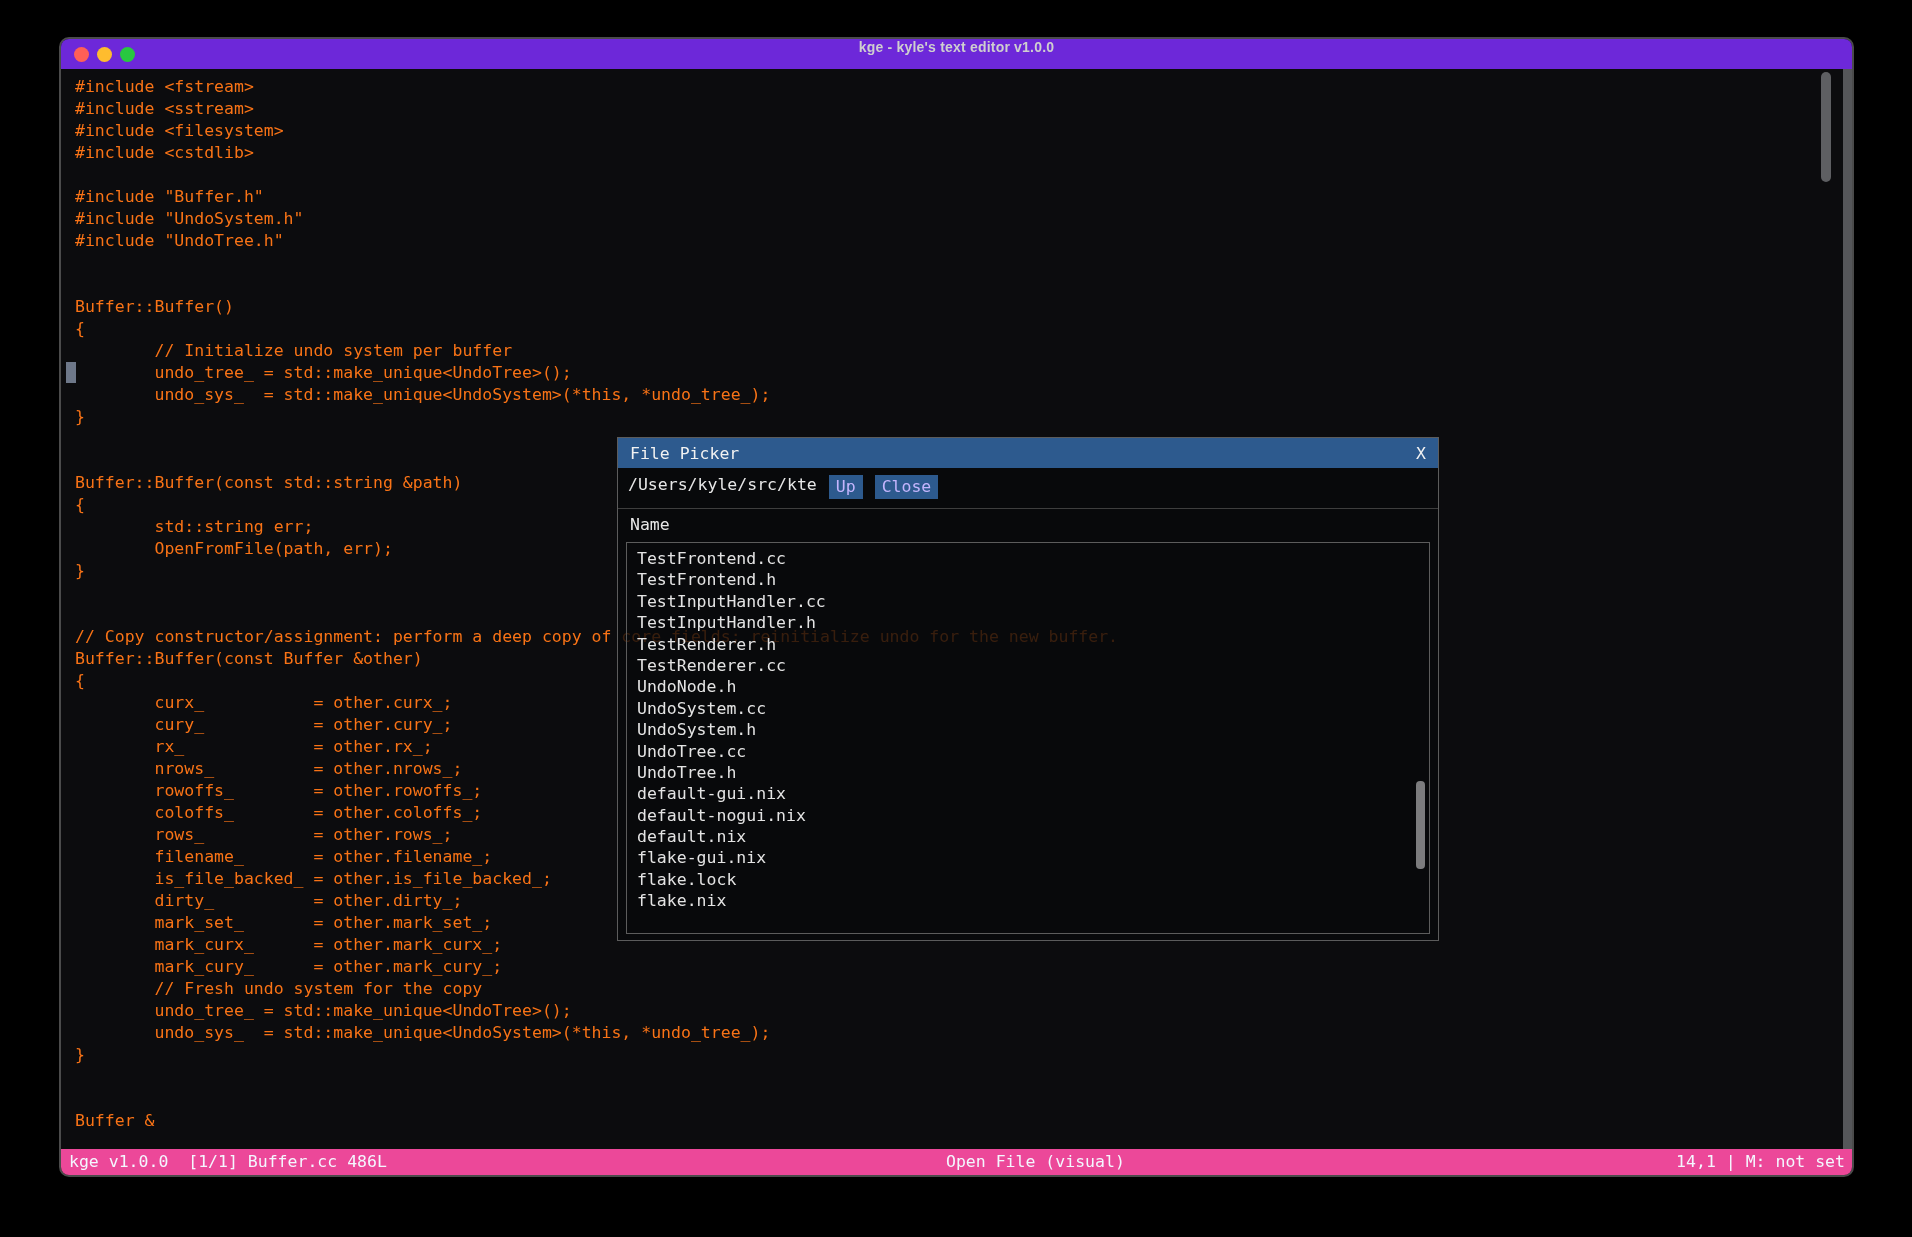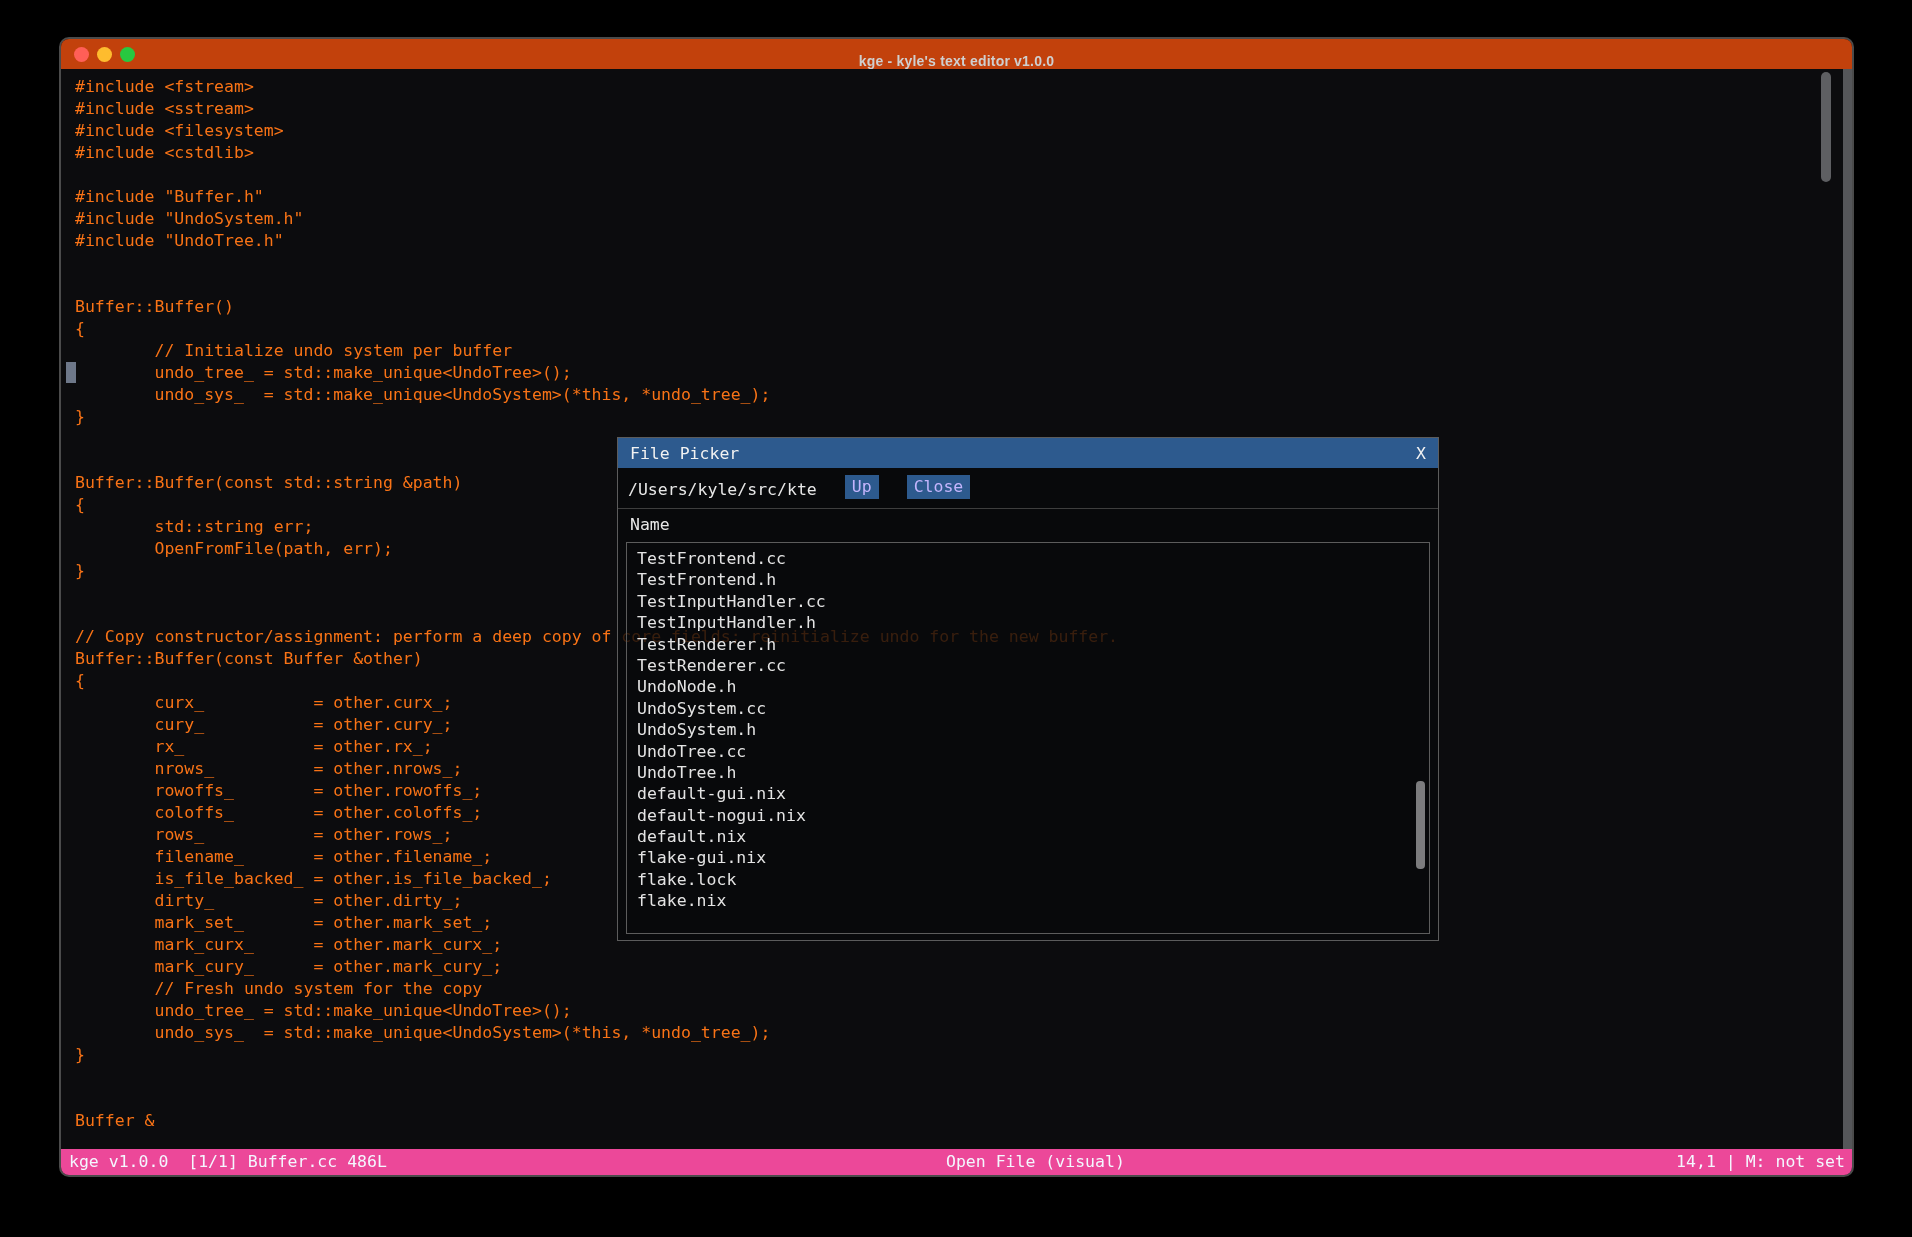--- a/index.html
+++ b/index.html
@@ -9,22 +9,22 @@
     font-family: "DejaVu Sans Mono", monospace;
   }
 
   
   .window {
     position: absolute; left: 59px; top: 37px; width: 1795px; height: 1140px;
     border: 2px solid #4b4b4b; border-radius: 10px; overflow: hidden;
     background: #0c0c0e;
   }
   .titlebar {
-    position: relative; height: 30px; background: #c2410c;
-    display: flex; align-items: flex-end;
+    position: relative; height: 30px; background: #6d28d9;
+    display: flex; align-items: flex-start;
   }
   .traffic-lights { position: absolute; left: 13px; top: 0; height: 100%; display: flex; align-items: center; gap: 8px; }
   .light { width: 15px; height: 15px; border-radius: 50%; }
   .titlebar-title {
     width: 100%; text-align: center; color: #cfcfcf;
     font-family: "Liberation Sans", sans-serif; font-weight: bold; font-size: 14px;
     letter-spacing: 0.2px;
   }
 
   
@@ -52,21 +52,21 @@
     position: absolute; left: 556px; top: 368px; width: 822px; height: 504px;
     background: rgba(8, 9, 11, 0.80); border: 1px solid #5c5c5c;
   }
   .dialog-titlebar {
     position: relative; height: 30px; background: #2d5a8e; color: #f2f2f2;
     display: flex; align-items: center; justify-content: space-between;
     padding: 0 12px; font-size: 16.5px; gap: 28px;
   }
   .dialog-close { cursor: default; color: #f2f2f2; font-size: 16.5px; }
   .dialog-pathrow {
-    display: flex; align-items: flex-end; gap: 28px;
+    display: flex; align-items: flex-start; gap: 12px;
     padding: 7px 10px 6px 10px; font-size: 16.5px; color: #e8e8e8;
   }
   .btn {
     background: #2d5a8e; color: #c4b5fd; font-family: "DejaVu Sans Mono", monospace;
     font-size: 16.5px; border: none; padding: 2px 7px; line-height: 20px;
   }
   .dialog-divider { border-top: 1px solid #3e3e3e; margin: 3px 0 0 0; }
   .dialog-colheader { padding: 6px 12px 4px 12px; font-size: 16.5px; color: #e8e8e8; }
   .dialog-list {
     position: relative; margin: 4px 8px 0 8px; height: 392px;

